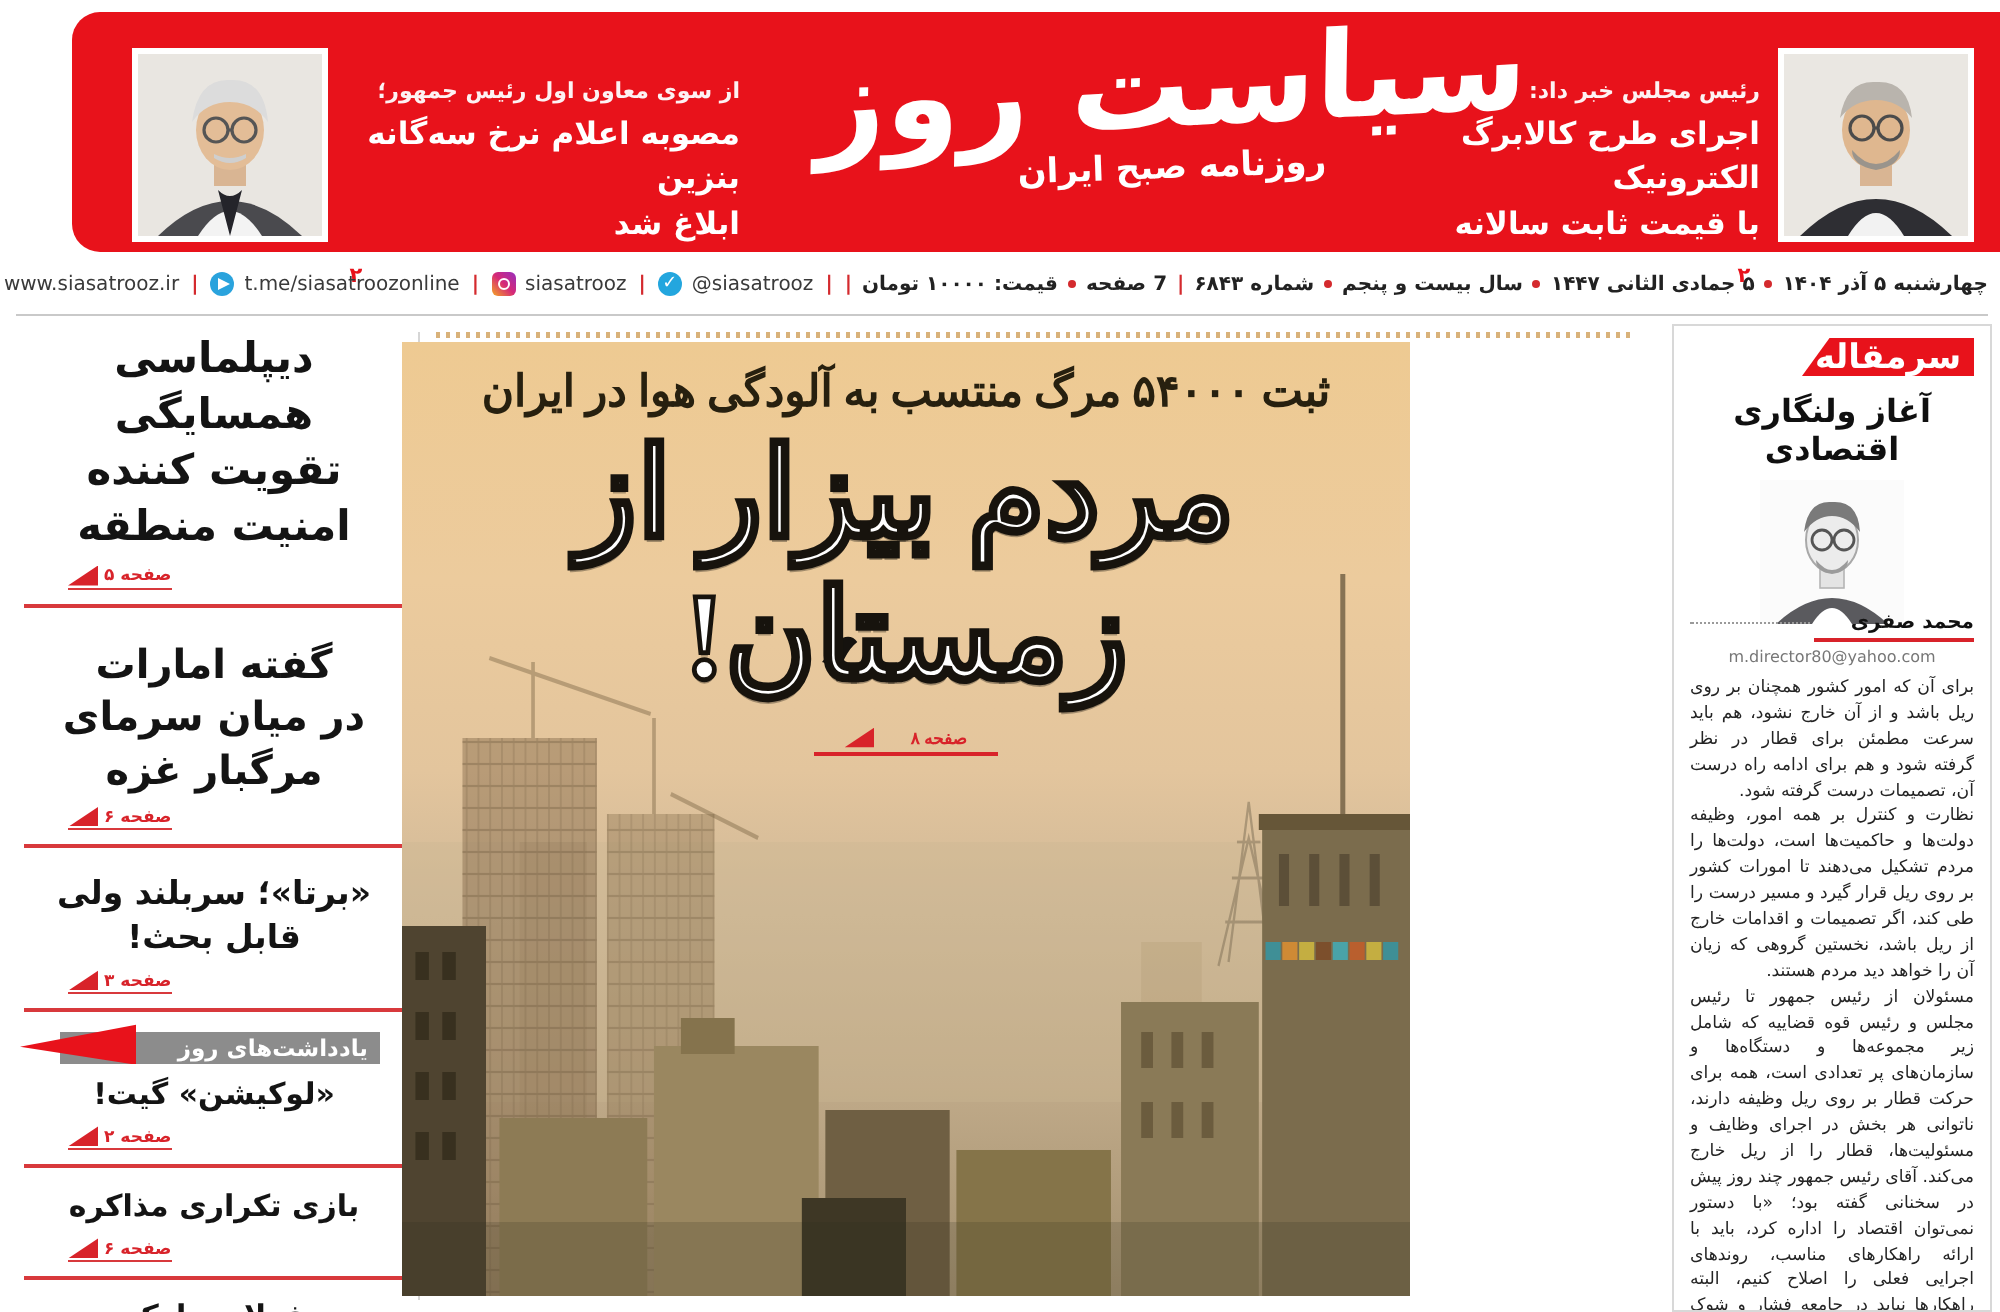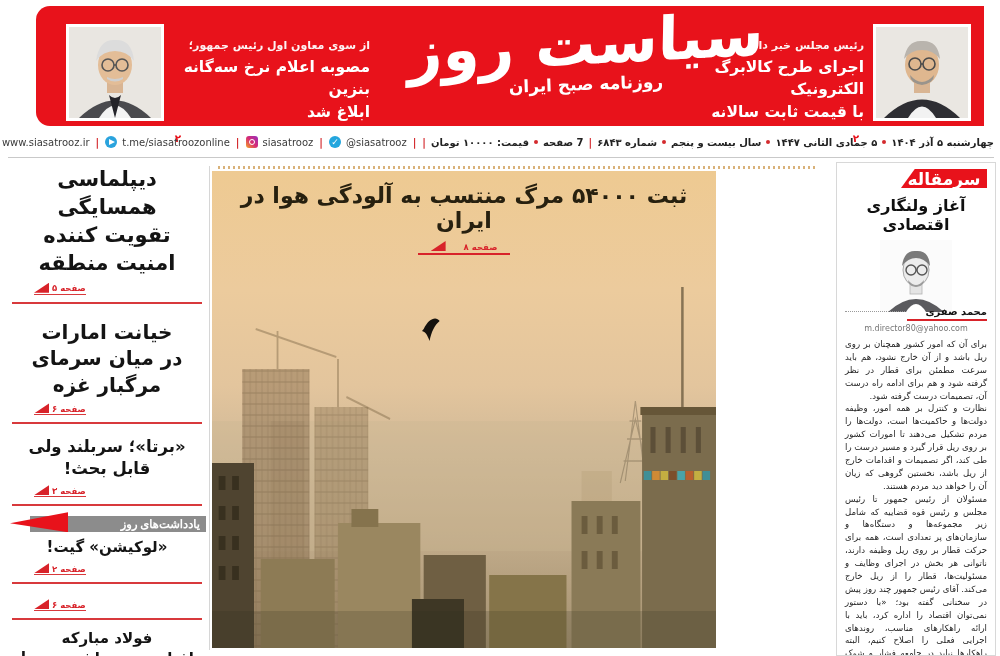--- a/index.html
+++ b/index.html
@@ -1,21 +1,21 @@
 <!DOCTYPE html>
 <html lang="fa"><head>
 <meta charset="utf-8">
 <style>
   html,body{margin:0;padding:0;}
   body{width:1000px;height:656px;background:#fff;font-family:"DejaVu Sans",sans-serif;overflow:hidden;position:relative;}
   .fa{direction:rtl;}
   .pre{white-space:pre-line;}
 
   
-  .masthead{position:absolute;top:6px;left:36px;right:16px;height:120px;background:#e8121b;border-radius:14px 0 0 14px;}
+  .masthead{position:absolute;top:6px;left:36px;right:0;height:120px;background:#e8121b;border-radius:14px 0 0 14px;}
   .promo-photo{position:absolute;top:18px;width:92px;height:91px;border:3px solid #fff;background:#e9e6e1;overflow:hidden;}
   .promo-photo svg{width:100%;height:100%;display:block;}
   .promo-text{position:absolute;color:#fff;}
   .promo-kicker{font-size:11px;font-weight:bold;opacity:.95;margin-bottom:4px;}
   .promo-title{font-size:15.5px;font-weight:bold;line-height:1.45;}
   .badge-row{display:flex;align-items:center;gap:5px;margin-top:7px;}
   .page-badge{width:16px;height:16px;background:#fff;border-radius:4px;color:#e8121b;font-size:10.5px;font-weight:bold;display:flex;align-items:center;justify-content:center;}
   .chev{color:#fff;font-size:15px;font-weight:bold;line-height:1;}
   .logo-wrap{position:absolute;left:355px;top:4px;width:390px;text-align:center;color:#fff;}
   .logo-title{font-size:60px;font-weight:bold;line-height:1.1;transform:rotate(-3deg) skewX(-4deg);letter-spacing:-2px;}
@@ -39,31 +39,31 @@
   .leftcol{position:absolute;left:8px;top:166px;width:198px;}
   .lc-title{font-weight:bold;color:#141414;text-align:center;line-height:1.33;}
   .t-xl{font-size:21px;}
   .t-lg{font-size:20px;}
   .t-md{font-size:16.5px;}
   .t-sm{font-size:15px;}
   .pageflag{display:inline-flex;align-items:flex-end;gap:3px;border-bottom:1.6px solid #d8393c;padding-bottom:1px;margin:4px 0 0 26px;}
   .flag-tri{width:15px;height:10px;background:#d8232a;clip-path:polygon(0 100%,100% 0,100% 100%);}
   .pf-text{font-size:8.5px;font-weight:bold;color:#d8232a;line-height:1;}
   .red-rule{height:2px;background:#d8393c;margin:5px 4px 0 4px;}
-  .notes-banner{position:relative;margin:10px 0 6px 22px;height:16px;background:#8c8c8c;display:flex;align-items:center;justify-content:flex-end;padding-left:4px;font-family:Liberation Serif, serif;}
+  .notes-banner{position:relative;margin:10px 16px 6px 22px;height:16px;background:#8c8c8c;display:flex;align-items:center;justify-content:flex-end;padding-left:4px;}
   .notes-banner .nb-label{color:#fff;font-size:11.5px;font-weight:bold;direction:rtl;padding-right:6px;}
   .nb-arrow{position:absolute;left:-20px;top:-4px;width:58px;height:20px;background:#e8121b;clip-path:polygon(0 55%,100% 0,100% 100%);}
   .vdiv{position:absolute;left:209px;top:166px;bottom:6px;width:1px;background:#d6d6d6;}
 
   
   .photo-dashes{position:absolute;left:218px;top:166px;width:600px;height:3px;
     background:repeating-linear-gradient(90deg,#d9b27a 0 2px,transparent 2px 5px);}
-  .photo{position:absolute;left:212px;top:171px;width:504px;height:477px;overflow:hidden;
+  .photo{position:absolute;left:201px;top:171px;width:504px;height:477px;overflow:hidden;
     background:linear-gradient(180deg,#eeca92 0%,#eccb9d 25%,#e3c59d 45%,#cfb897 60%,#c0aa89 78%,#a8places 100%);
-    background:linear-gradient(180deg,#eeca92 0%,#eccb9d 25%,#e3c59d 45%,#cfb897 60%,#c0aa89 78%,#a3906f 100%);}
+    background:linear-gradient(180deg,#eeca92 0%,#eccb9d 25%,#e3c59d 45%,#cfb897 60%,#c0aa89 78%,#a3906f 100%);font-family:Liberation Serif, serif;}
   .photo svg{position:absolute;inset:0;width:100%;height:100%;}
   .overlay{position:absolute;left:0;right:0;top:12px;text-align:center;}
   .kicker{font-size:22px;font-weight:bold;color:#27200f;direction:rtl;}
   .headline{font-size:62px;font-weight:bold;color:#fff;direction:rtl;line-height:1.15;margin-top:4px;
     -webkit-text-stroke:2.4px #17130d;text-shadow:0 2px 0 rgba(23,19,13,.35);}
   .main-flag{display:flex;align-items:flex-end;justify-content:center;gap:18px;width:92px;margin:8px auto 0;border-bottom:2px solid #d8232a;padding-bottom:2px;}
 
   
   .editorial{position:absolute;left:836px;top:162px;width:160px;bottom:0;border:1px solid #d8d8d8;background:#fff;box-sizing:border-box;padding:6px 8px;overflow:hidden;}
   .ed-banner{width:86px;height:19px;margin-left:auto;background:#e8121b;color:#fff;font-size:17px;font-weight:bold;display:flex;align-items:center;justify-content:center;clip-path:polygon(16% 0,100% 0,100% 100%,0 100%);direction:rtl;}
@@ -191,21 +191,21 @@
 تقویت کننده
 امنیت منطقه</div>
       <div class="pageflag">
         <span class="flag-tri"></span>
         <span class="pf-text fa">صفحه ۵</span>
       </div>
       <div class="red-rule"></div>
     </div>
 
     <div style="margin-top:15px;">
-      <div class="lc-title t-lg fa pre">خیانت امارات
+      <div class="lc-title t-lg fa pre">گفته امارات
 در میان سرمای
 مرگبار غزه</div>
       <div class="pageflag">
         <span class="flag-tri"></span>
         <span class="pf-text fa">صفحه ۶</span>
       </div>
       <div class="red-rule"></div>
     </div>
 
     <div style="margin-top:12px;">
@@ -226,20 +226,21 @@
     <div>
       <div class="lc-title t-sm fa pre">«لوکیشن» گیت!</div>
       <div class="pageflag">
         <span class="flag-tri"></span>
         <span class="pf-text fa">صفحه ۲</span>
       </div>
       <div class="red-rule"></div>
     </div>
 
     <div style="margin-top:10px;">
+      <div class="lc-title t-sm fa pre">بازی تکراری مذاکره</div>
       <div class="pageflag">
         <span class="flag-tri"></span>
         <span class="pf-text fa">صفحه ۶</span>
       </div>
       <div class="red-rule"></div>
     </div>
 
     <div style="margin-top:9px;">
       <div class="lc-title t-sm fa pre">فولاد مبارکه
 افتاده در سراشیبی تند!</div>
@@ -328,20 +329,21 @@
           <rect x="476" y="345" width="7" height="18"></rect>
         <rect x="440" y="380" width="7" height="18"></rect>
           <rect x="458" y="380" width="7" height="18"></rect>
           <rect x="476" y="380" width="7" height="18"></rect>
       </g>
       <rect x="0" y="440" width="600" height="37" fill="#2e2a1e" opacity="0.18"></rect>
     </svg>
 
     <div class="overlay">
       <div class="kicker">ثبت ۵۴۰۰۰ مرگ منتسب به آلودگی هوا در ایران</div>
+      <div class="headline">مردم بیزار از زمستان!</div>
       <div class="main-flag">
         <span class="flag-tri"></span>
         <span class="pf-text fa">صفحه ۸</span>
       </div>
     </div>
   </div>
 
   <div class="editorial">
     <div class="ed-banner">سرمقاله</div>
     <div class="ed-title">آغاز ولنگاری اقتصادی</div>

